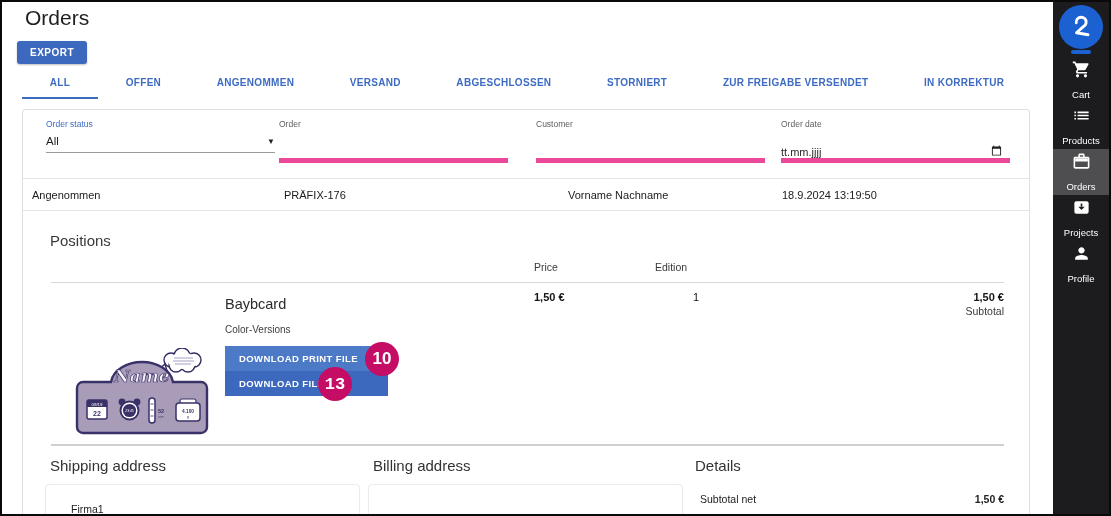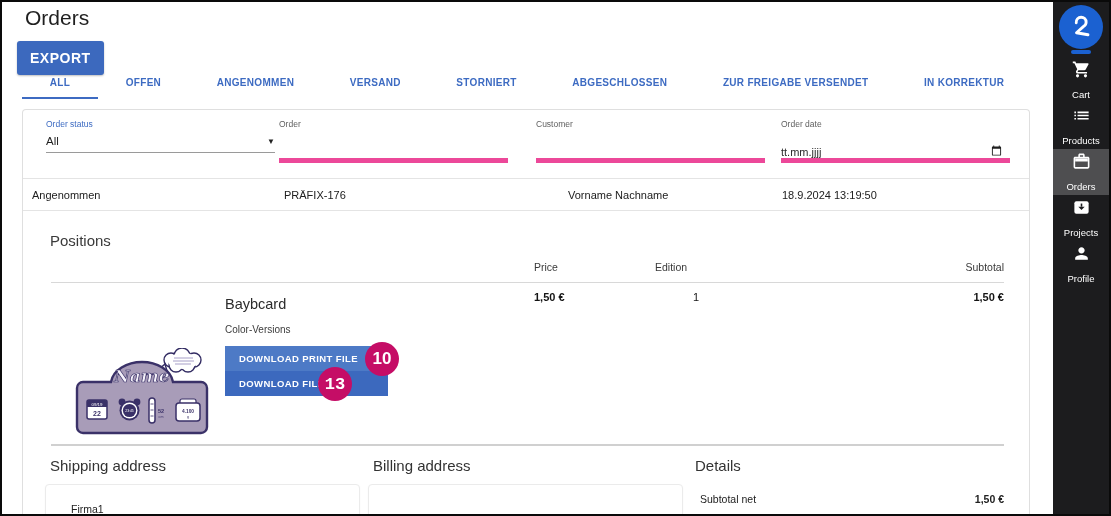--- a/index.html
+++ b/index.html
@@ -6,23 +6,23 @@
   body { font-family:"Liberation Sans", sans-serif; background:#fff; }
   .window {
     position:relative; width:1111px; height:516px;
     border:2px solid #0a0a0a; background:#fff; overflow:hidden;
   }
   .main { position:absolute; top:0; left:0; right:56px; bottom:0; background:#fff; }
 
   .page-title { position:absolute; left:23px; top:4px; font-size:21px; font-weight:400; color:#1f1f1f; }
 
   .export-btn {
-    position:absolute; left:15px; top:39px; height:34px; padding:0 13px;
+    position:absolute; left:15px; top:39px; height:23px; padding:0 13px;
     background:#3c69be; color:#fff; border:none; border-radius:3px;
-    font-family:"Liberation Sans",sans-serif; font-size:14px; font-weight:bold; letter-spacing:.5px;
+    font-family:"Liberation Sans",sans-serif; font-size:10px; font-weight:bold; letter-spacing:.5px;
     box-shadow:0 1px 2px rgba(0,0,0,.25); cursor:pointer;
   }
 
   .tabs { position:absolute; left:20px; top:64px; width:1010px; display:flex; }
   .tab {
     flex:1 1 auto; text-align:center; padding:11px 12px 9px; white-space:nowrap;
     font-size:10px; font-weight:bold; letter-spacing:.3px; color:#3d6bc2; cursor:pointer;
     border-bottom:2px solid transparent;
   }
   .tab.active { border-bottom-color:#3d6bc2; }
@@ -54,21 +54,21 @@
   .or-status { left:9px; }
   .or-number { left:261px; }
   .or-customer { left:513px;margin-left:32px; }
   .or-date { left:759px; }
 
   .positions-heading { position:absolute; left:27px; top:122px; font-size:15px; color:#3a3a3a; }
 
   .cols { position:absolute; left:0; right:0; top:151px; font-size:10.5px; color:#3a3a3a; }
   .col-price { position:absolute; left:511px; }
   .col-edition { position:absolute; left:632px; }
-  .col-subtotal { position:absolute; right:25px; }
+  .col-subtotal { position:absolute; right:25px;margin-top:44px; }
 
   .rule { position:absolute; left:28px; right:25px; height:1px; background:#d8d8d8; }
 
   .vals { position:absolute; left:0; right:0; top:181px; font-size:11px; color:#141414; }
   .v-price { position:absolute; left:511px; font-weight:bold; }
   .v-edition { position:absolute; left:670px; }
   .v-subtotal { position:absolute; right:25px; font-weight:bold; }
 
   .prod-name { position:absolute; left:202px; top:186px; font-size:14.5px; color:#2b2b2b; }
   .prod-variant { position:absolute; left:202px; top:214px; font-size:10px; color:#3c3c3c; }
@@ -129,22 +129,22 @@
   <div class="main">
 
     <div class="page-title">Orders</div>
     <button class="export-btn">EXPORT</button>
 
     <div class="tabs">
       <div class="tab active">ALL</div>
       <div class="tab">OFFEN</div>
       <div class="tab">ANGENOMMEN</div>
       <div class="tab">VERSAND</div>
+      <div class="tab">ABGESCHLOSSEN</div>
       <div class="tab">STORNIERT</div>
-      <div class="tab">ABGESCHLOSSEN</div>
       <div class="tab">ZUR FREIGABE VERSENDET</div>
       <div class="tab">IN KORREKTUR</div>
     </div>
 
     <div class="panel">
 
       <div class="field focused" style="left:23px;">
         <div class="flabel">Order status</div>
         <div class="select-control">
           <span class="val">All</span>

